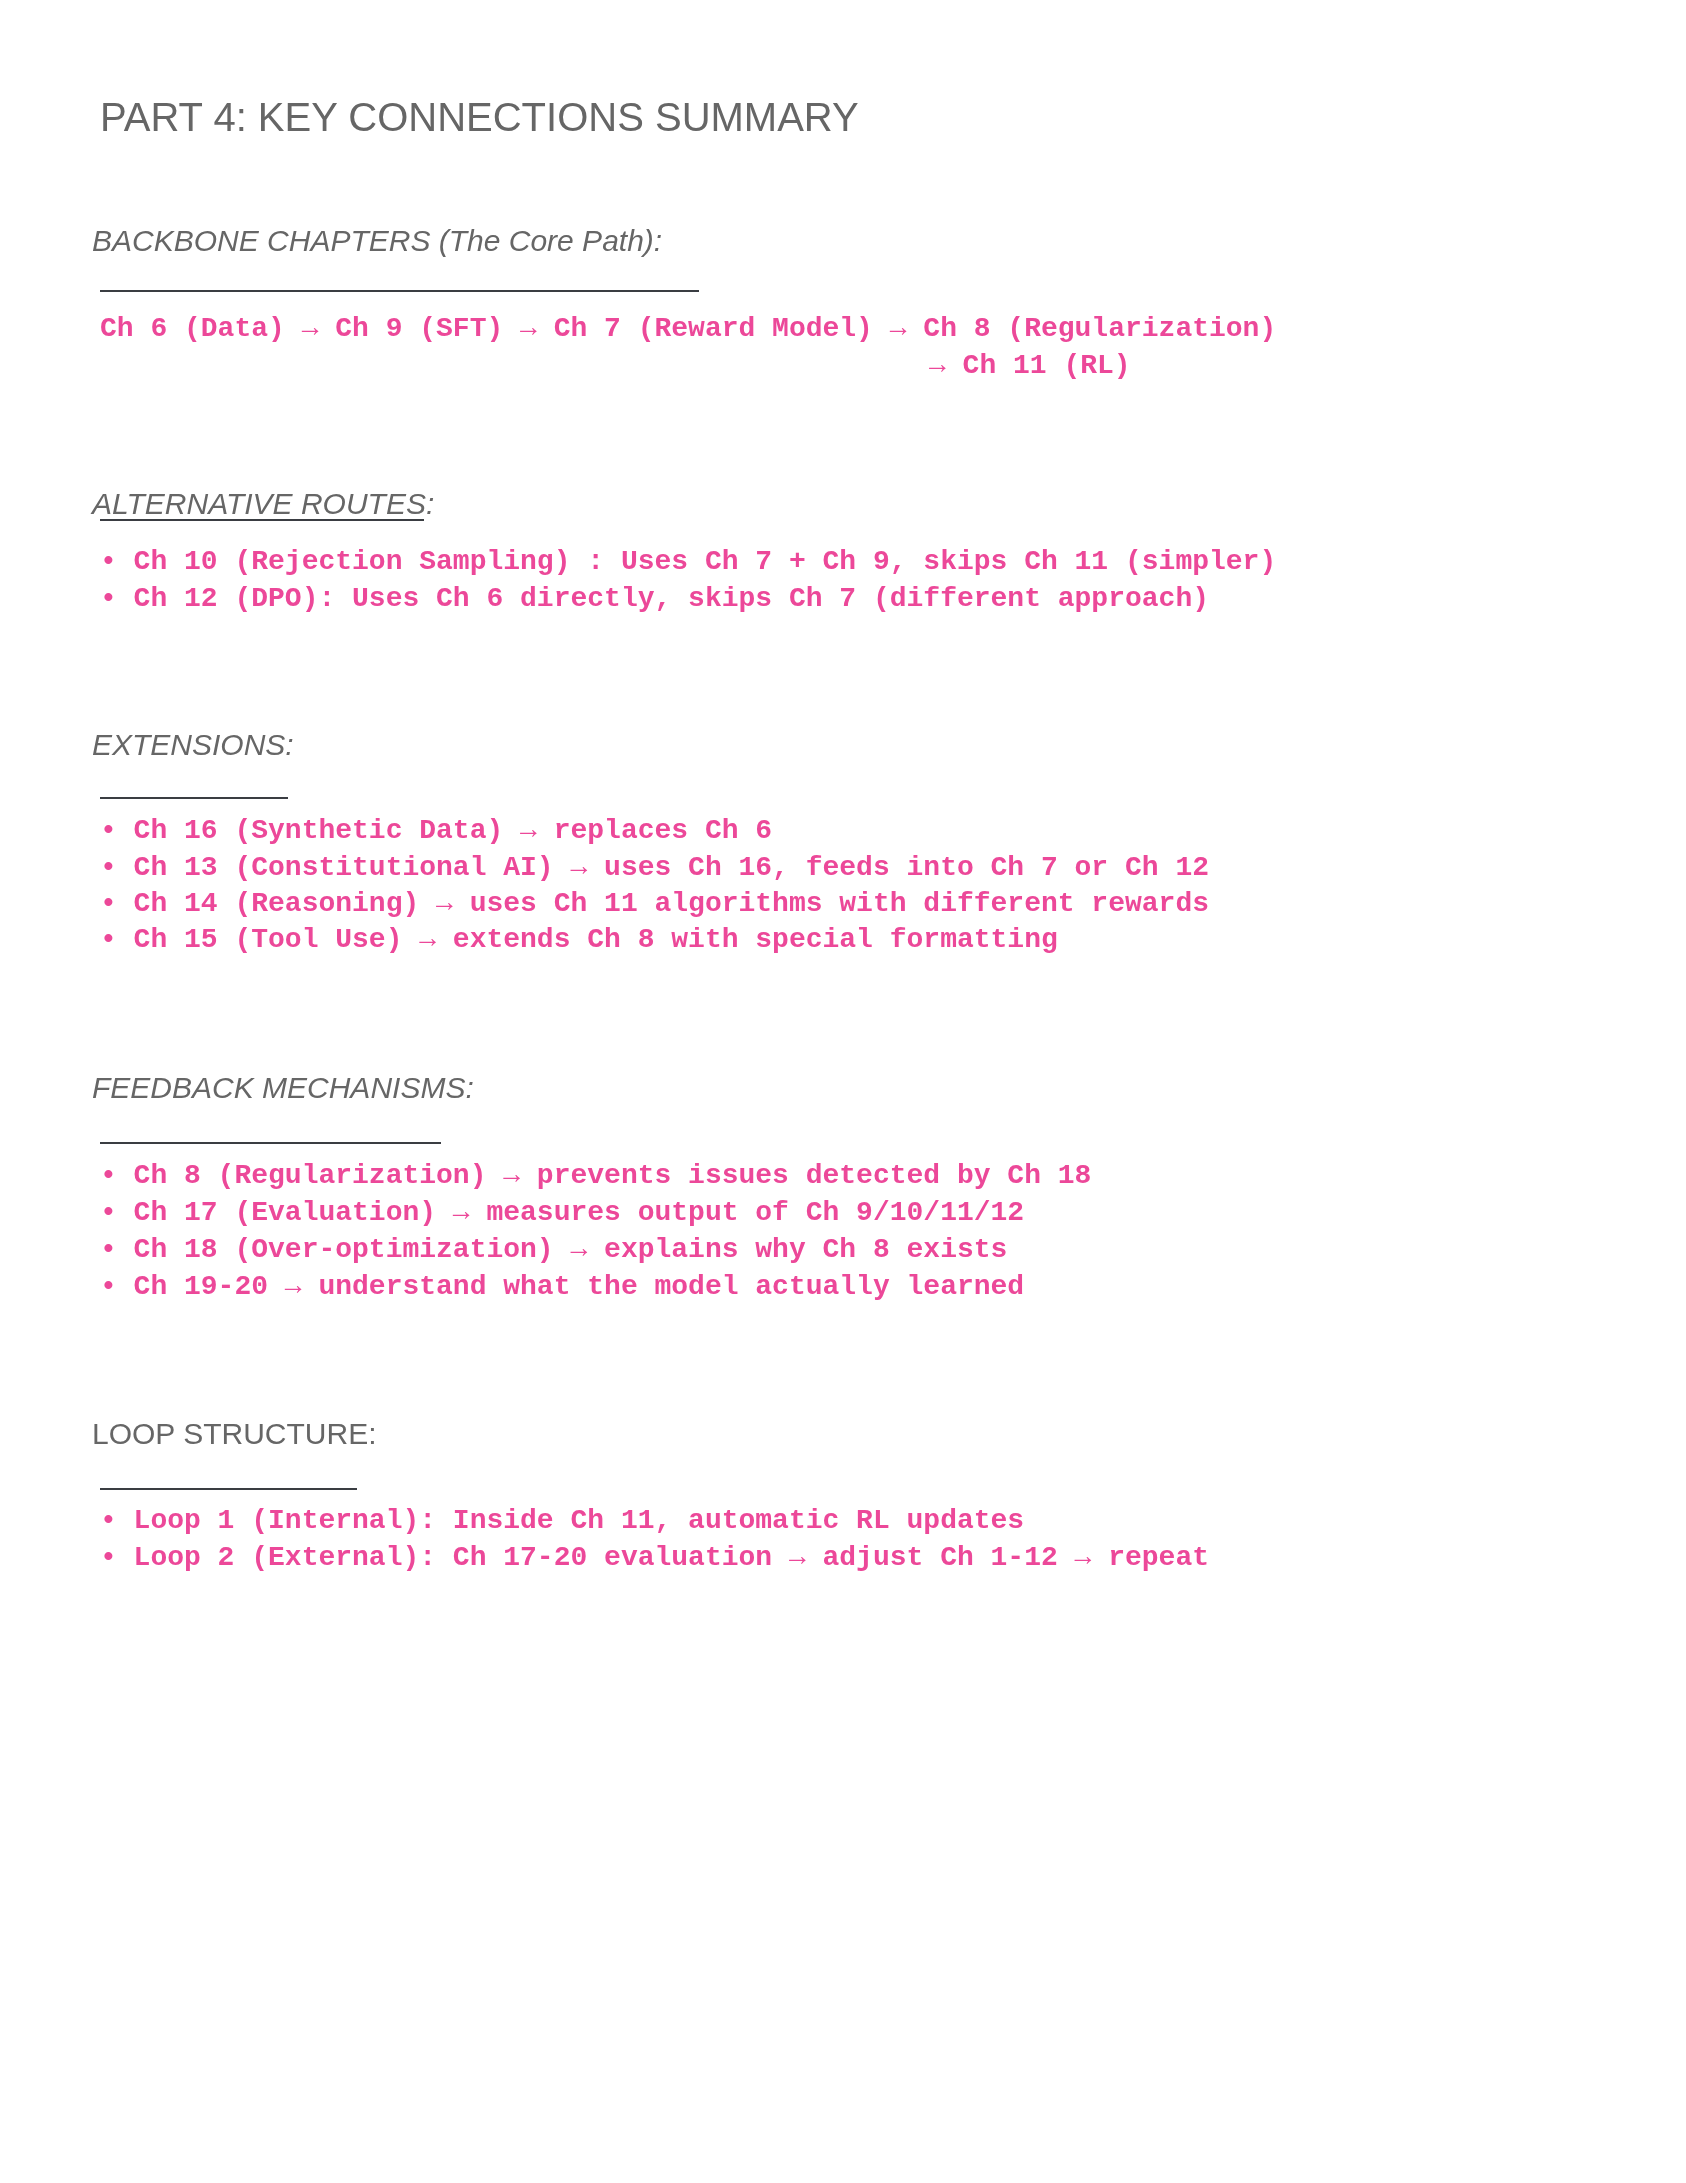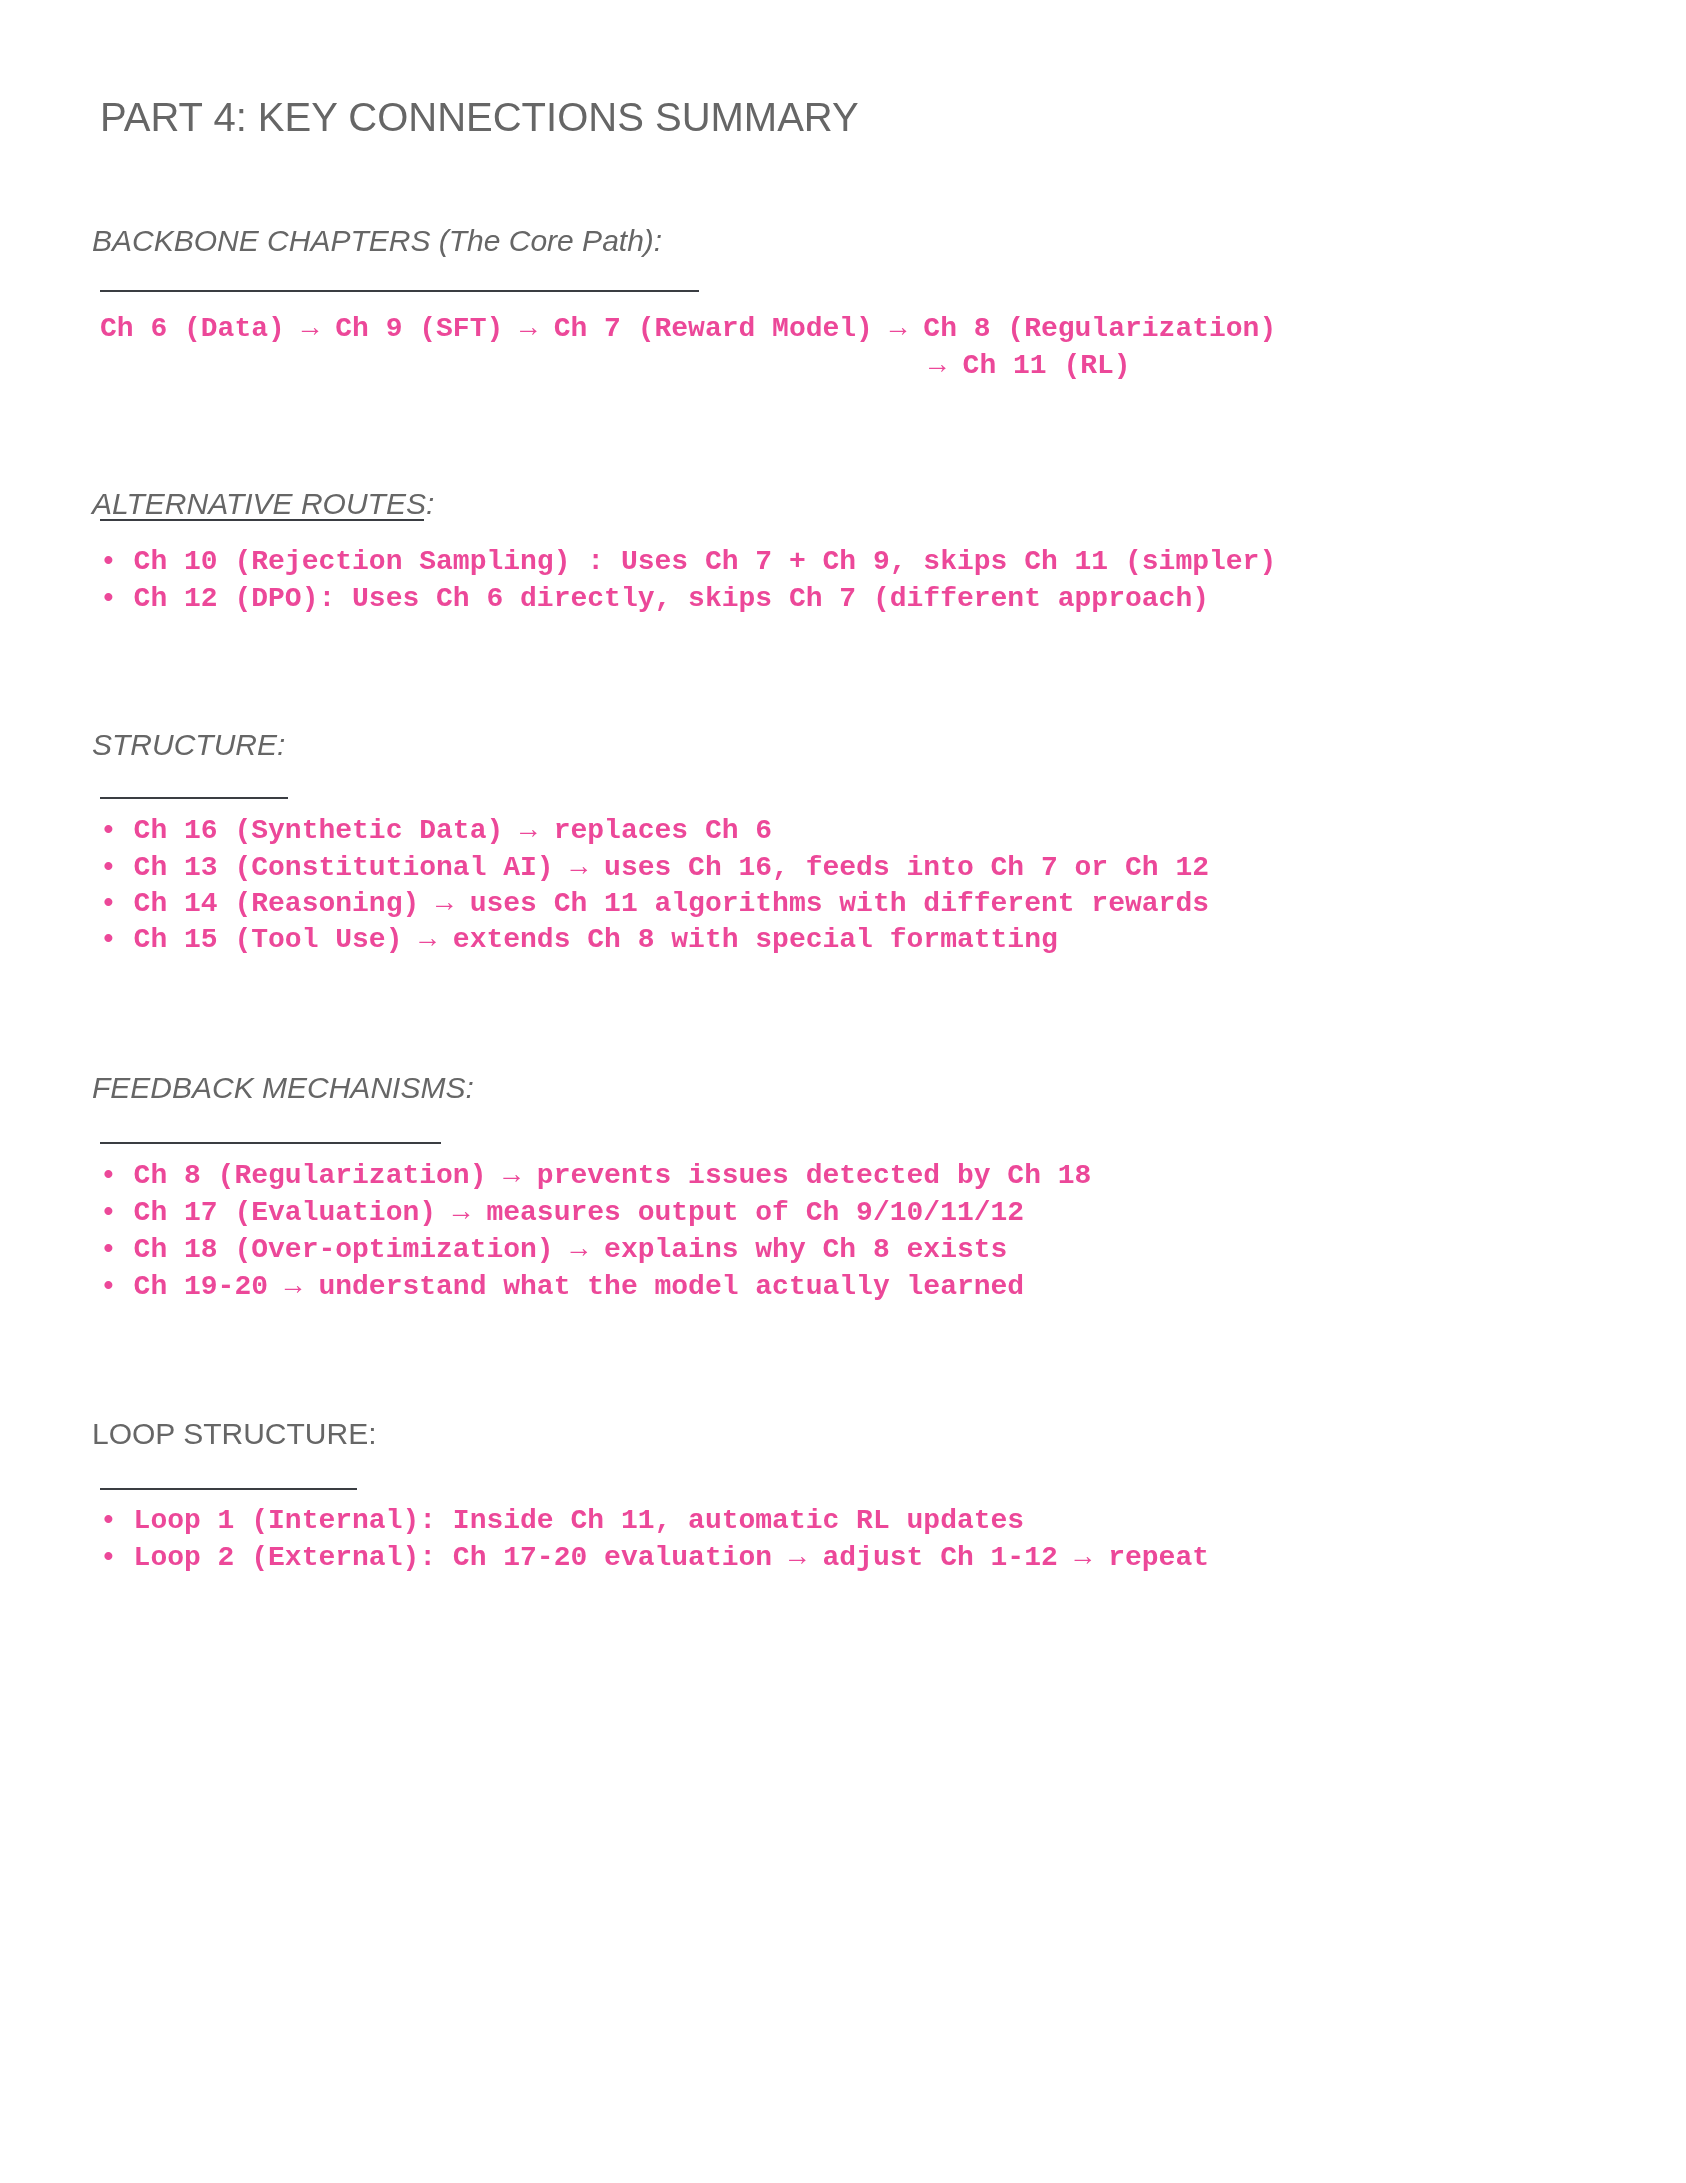--- a/index.html
+++ b/index.html
@@ -63,21 +63,21 @@
 <h2 class="section-heading italic" style="top:222px;">BACKBONE CHAPTERS (The Core Path):</h2>
 <div class="rule" style="top:290px; width:599px;"></div>
 <div class="mono-line" style="top:312px;">Ch 6 (Data) → Ch 9 (SFT) → Ch 7 (Reward Model) → Ch 8 (Regularization)</div>
 <div class="mono-line" style="top:349px; left:929px;">→ Ch 11 (RL)</div>
 
 <h2 class="section-heading italic" style="top:455px;margin-top:30px;">ALTERNATIVE ROUTES:</h2>
 <div class="rule" style="top:519px; width:324px;"></div>
 <div class="mono-line" style="top:545px;">• Ch 10 (Rejection Sampling) : Uses Ch 7 + Ch 9, skips Ch 11 (simpler)</div>
 <div class="mono-line" style="top:582px;">• Ch 12 (DPO): Uses Ch 6 directly, skips Ch 7 (different approach)</div>
 
-<h2 class="section-heading italic" style="top:726px;">STRUCTURE:</h2>
+<h2 class="section-heading italic" style="top:726px;">EXTENSIONS:</h2>
 <div class="rule" style="top:797px; width:188px;"></div>
 <div class="mono-line" style="top:814px;">• Ch 16 (Synthetic Data) → replaces Ch 6</div>
 <div class="mono-line" style="top:851px;">• Ch 13 (Constitutional AI) → uses Ch 16, feeds into Ch 7 or Ch 12</div>
 <div class="mono-line" style="top:887px;">• Ch 14 (Reasoning) → uses Ch 11 algorithms with different rewards</div>
 <div class="mono-line" style="top:923px;">• Ch 15 (Tool Use) → extends Ch 8 with special formatting</div>
 
 <h2 class="section-heading italic" style="top:1069px;">FEEDBACK MECHANISMS:</h2>
 <div class="rule" style="top:1142px; width:341px;"></div>
 <div class="mono-line" style="top:1159px;">• Ch 8 (Regularization) → prevents issues detected by Ch 18</div>
 <div class="mono-line" style="top:1196px;">• Ch 17 (Evaluation) → measures output of Ch 9/10/11/12</div>

